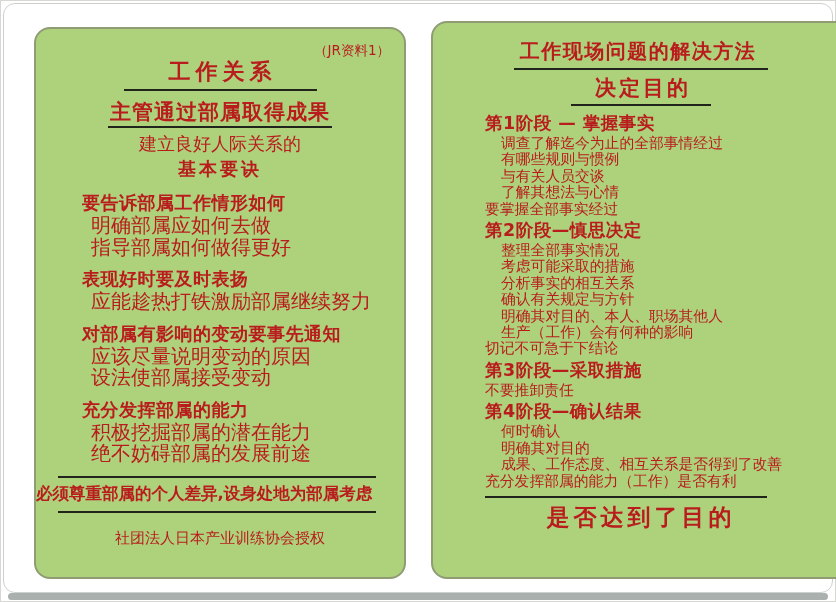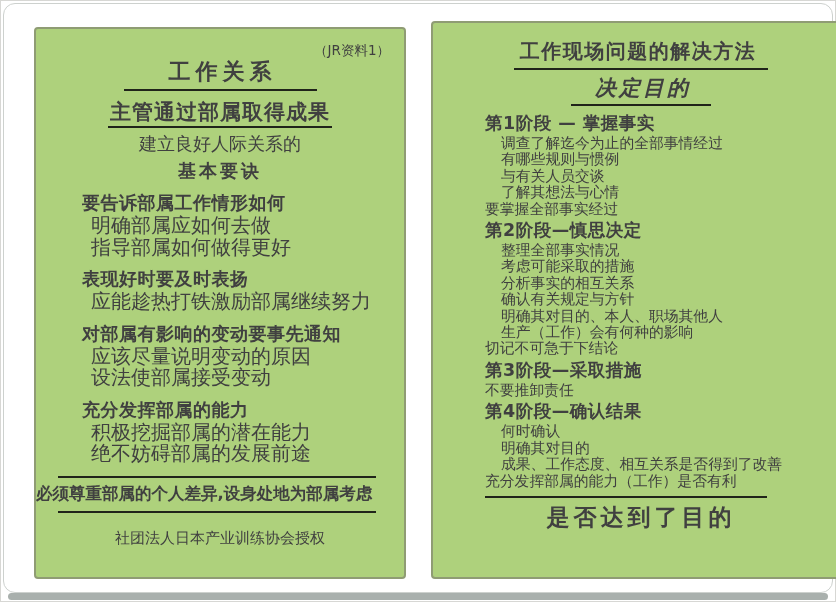--- a/index.html
+++ b/index.html
@@ -22,61 +22,61 @@
     pointer-events:none;
   }
   .bottom-shadow{
     position:absolute;left:7px;right:7px;bottom:1px;height:7px;
     background:#a9b0ad;border-radius:4px;
   }
   .card{
     position:absolute;
     background:#aed17c;
     border:2px solid #8f9c74;
-    border-radius:4px;
+    border-radius:16px;
     box-sizing:border-box;
-    color:#404040;
+    color:#b91c1c;
     overflow:hidden;
   }
   .card-left{left:33px;top:26px;width:372px;height:552px;padding-top:14px;}
   .card-right{left:430px;top:20px;width:420px;height:558px;padding-top:16px;}
 
   
   .jr-label{text-align:right;padding-right:14px;font-size:13.5px;line-height:15px;}
   .lc-title-wrap{text-align:center;margin-top:2px;}
   .lc-title{
     display:inline-block;font-size:22px;font-weight:bold;letter-spacing:5px;
     padding:0 40px 5px 45px;border-bottom:2px solid #20241a;line-height:24px;
   }
   .lc-subtitle-wrap{text-align:center;margin-top:9px;}
   .lc-subtitle{
     display:inline-block;font-size:21px;font-weight:bold;letter-spacing:1px;
     padding:0 2px 1px;border-bottom:2.5px solid #20241a;line-height:25px;
   }
   .lc-tag1{text-align:center;font-size:18px;margin-top:5px;line-height:21px;}
-  .lc-tag2{text-align:center;font-size:18px;font-weight:bold;letter-spacing:3px;margin-top:6px;line-height:21px;}
+  .lc-tag2{text-align:center;font-size:18px;font-weight:bold;letter-spacing:3px;margin-top:6px;line-height:21px;font-family:Liberation Mono, monospace;}
   .lc-sections{margin-top:8px;}
   .lc-section{margin-top:11px;}
   .lc-section-heading{padding-left:46px;font-size:18px;font-weight:bold;letter-spacing:0.5px;line-height:22px;}
   .lc-section .body-line{padding-left:55px;font-size:20px;line-height:20.5px;margin-top:1px;}
   .lc-rule{border-top:2px solid #20241a;margin:12px 28px 0 22px;}
   .lc-motto{text-align:left;font-size:16.5px;font-weight:bold;margin-top:6px;line-height:20px;}
   .lc-rule2{border-top:2px solid #20241a;margin:7px 28px 0 22px;}
   .lc-footer{text-align:center;font-size:15px;margin-top:16px;line-height:18px;}
 
   
   .rc-title-wrap{text-align:center;}
   .rc-title{
     display:inline-block;font-size:20px;font-weight:bold;letter-spacing:1.5px;
     padding:0 12px 5px 6px;border-bottom:2.5px solid #20241a;line-height:24px;
   }
   .rc-title2-wrap{text-align:center;margin-top:6px;}
   .rc-title2{
     display:inline-block;font-size:21px;font-weight:bold;letter-spacing:3px;
-    padding:0 20px 3px 24px;border-bottom:2.5px solid #20241a;line-height:25px;font-style:italic;
+    padding:0 20px 3px 24px;border-bottom:2.5px solid #20241a;line-height:25px;
   }
   .rc-stages{margin-top:7px;}
   .rc-stage{margin-top:3px;}
   .rc-stage-heading{padding-left:52px;font-size:17.5px;font-weight:bold;letter-spacing:0.5px;line-height:21px;margin-bottom:1px;}
   .rc-stage .body-line{padding-left:68px;font-size:14.8px;line-height:16.4px;}
   .rc-stage .summary-line{padding-left:52px;font-size:14.8px;line-height:16.4px;}
   .rc-rule{border-top:2.5px solid #20241a;margin:7px 82px 0 52px;}
   .rc-footer-title{text-align:center;font-size:23px;font-weight:bold;letter-spacing:4px;margin-top:5px;line-height:28px;}
 </style>
 </head>

